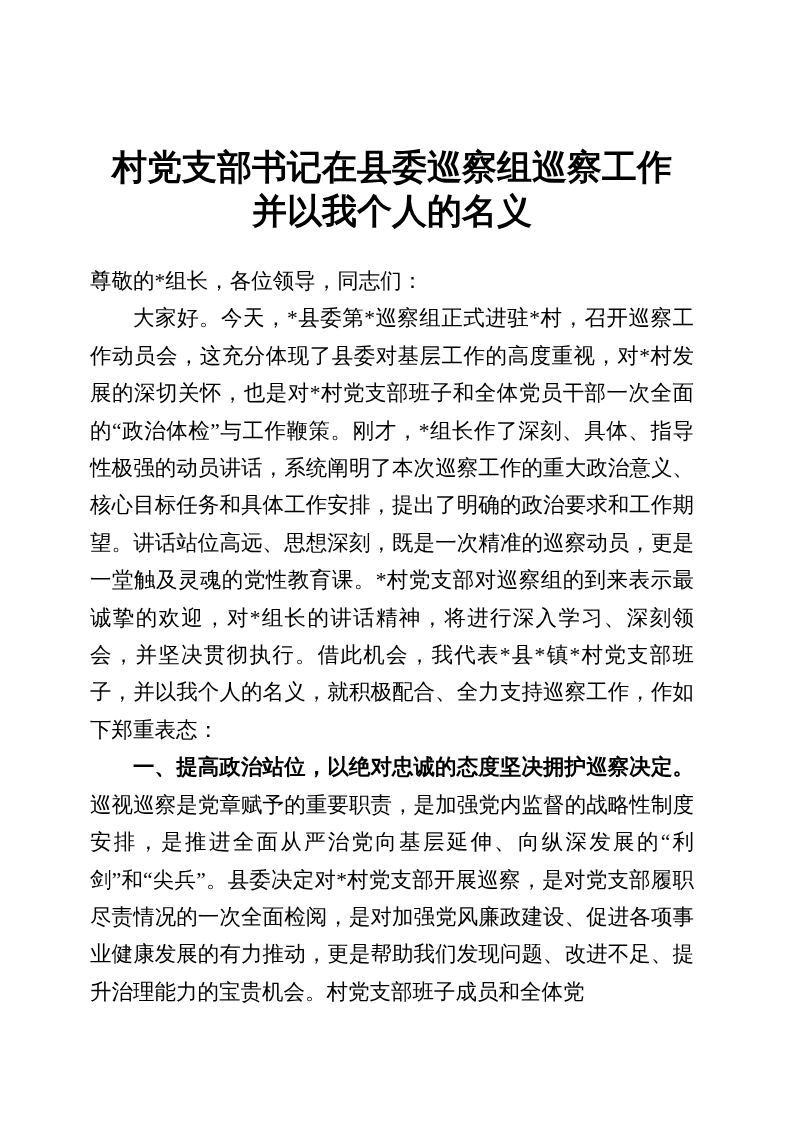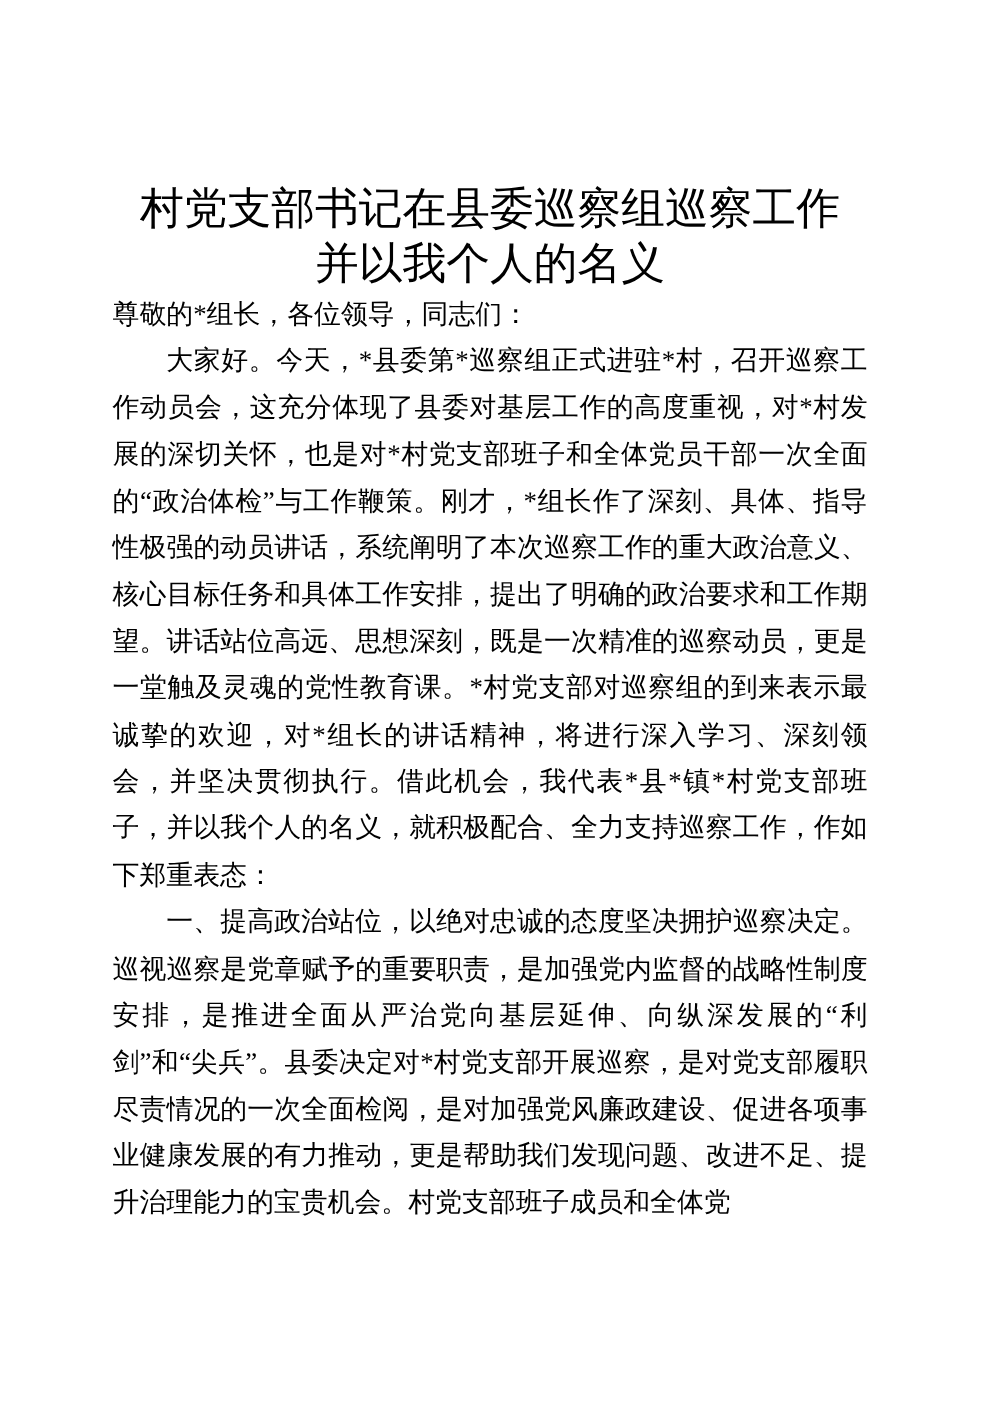--- a/index.html
+++ b/index.html
@@ -15,40 +15,41 @@
     color: #000000;
     overflow: hidden;
     font-family: "Liberation Serif", serif;
   }
   .content {
     padding: 145px 99px 0 90px; 
   }
   .doc-title {
     text-align: center;
     font-family: "Liberation Sans", sans-serif;
-    font-weight: 400;
+    font-weight: 700;
     font-size: 35px;
     line-height: 44px;
     letter-spacing: 0;
   }
   .doc-body {
+    margin-top: 30px;
     font-size: 21.5px;
     line-height: 37.4px;
     text-align: justify;
     text-justify: inter-ideograph;
   }
   .doc-body p {
     margin: 0;
     padding: 0;
   }
   .para-indent {
     text-indent: 2em;
   }
   .bold-lead {
-    font-weight: normal;
+    font-weight: bold;
   }
 </style>
 </head>
 <body>
 
 <div class="page">
   <div class="content">
 
     <div class="doc-title">
       <div>村党支部书记在县委巡察组巡察工作</div>

